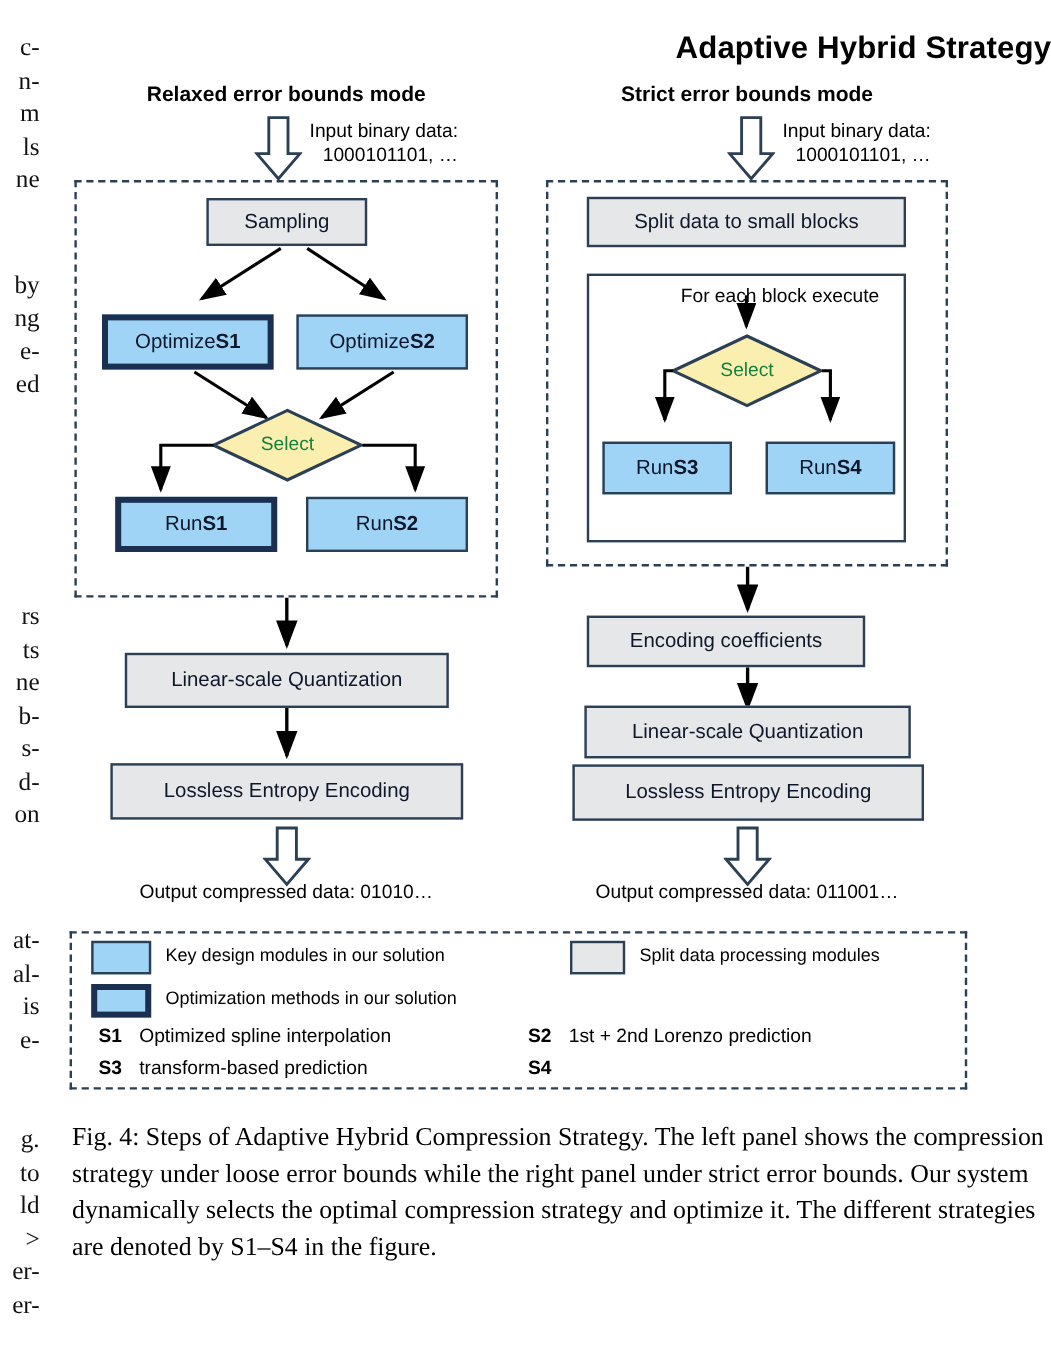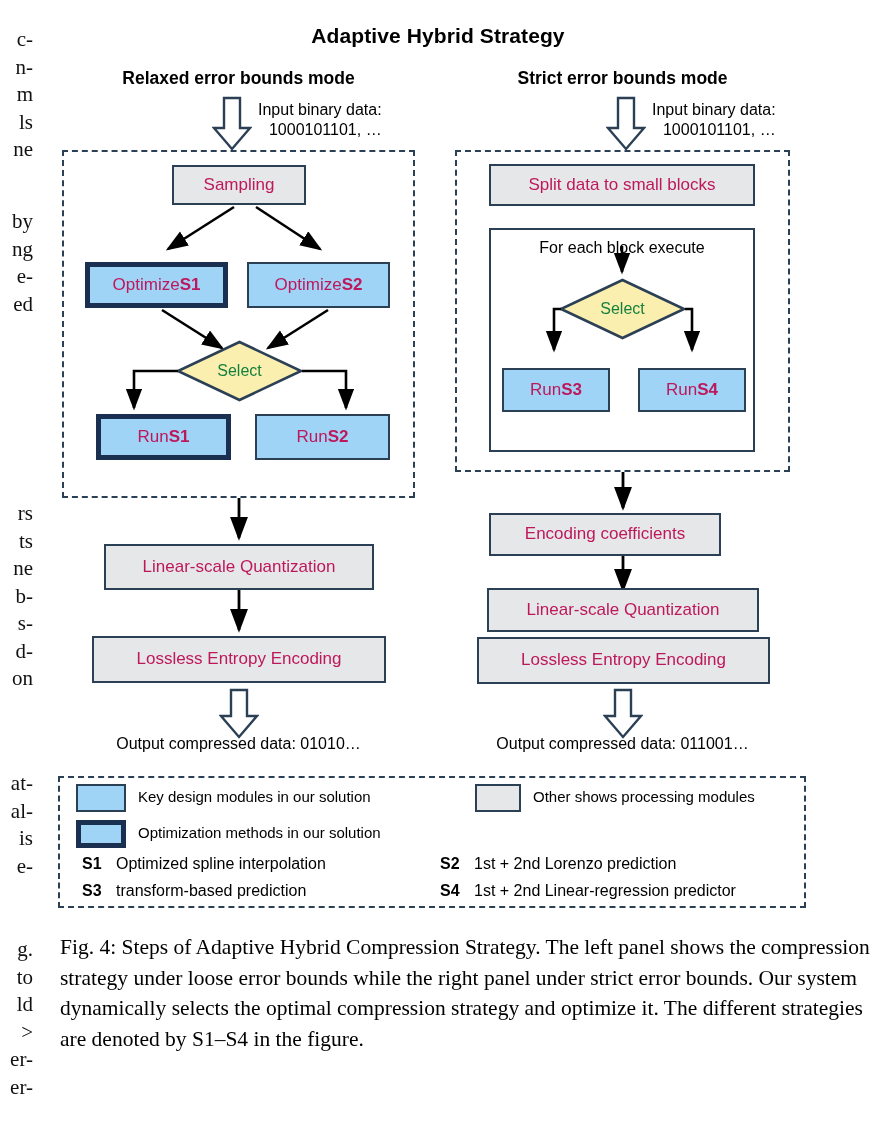--- a/index.html
+++ b/index.html
@@ -23,22 +23,22 @@
     color:#111;
     width:34px;
     left:-1px;
   }
   .margin-col div{white-space:nowrap;}
 
   
   .fig-title{
     position:absolute;
     left:0;top:24px;width:876px;
-    text-align:center;
-    font-size:21px;font-weight:bold;
+    text-align:right;
+    font-size:26px;font-weight:bold;
     letter-spacing:.1px;
   }
   .panel-title{
     position:absolute;
     font-size:17.5px;font-weight:bold;
     text-align:center;
     white-space:nowrap;
   }
 
   
@@ -56,21 +56,21 @@
     background:#fff;
     box-sizing:border-box;
   }
 
   
   .node{
     position:absolute;
     box-sizing:border-box;
     display:flex;align-items:center;justify-content:center;
     font-size:17px;
-    color:#be185d;
+    color:#0f172a;
     line-height:1.1;
     white-space:nowrap;
   }
   .node.grey{background:#e6e7e8;border:2.2px solid #2b3f55;}
   .node.blue{background:#9fd4f6;border:2.2px solid #2b3f55;}
   .node.blue-thick{background:#9fd4f6;border:5px solid #1b3050;}
 
   .node b{font-weight:bold;}
 
   
@@ -136,21 +136,21 @@
 <div class="page">
 
   <div class="margin-col" style="top:26px;">
     <div>c-</div>
     <div>n-</div>
     <div>m</div>
     <div>ls</div>
     <div>ne</div>
   </div>
 
-  <div class="margin-col" style="top:208px;">
+  <div class="margin-col" style="top:224px;">
     <div>by</div>
     <div>ng</div>
     <div>e-</div>
     <div>ed</div>
   </div>
 
   <div class="margin-col" style="top:500px;">
     <div>rs</div>
     <div>ts</div>
     <div>ne</div>
@@ -265,21 +265,21 @@
   </svg>
 
   <div class="lbl" style="left:62px;top:734px;width:353px;text-align:center;">Output compressed data: 01010…</div>
 
   <div class="dashed-panel" style="left:455px;top:150px;width:335px;height:322px;"></div>
 
   <div class="node grey" style="left:489px;top:164px;width:266px;height:42px;">Split data to small blocks</div>
 
   <div class="inner-box" style="left:489px;top:228px;width:266px;height:224px;"></div>
 
-  <div class="lbl" style="left:489px;top:238px;width:266px;text-align:center;">For each block execute</div>
+  <div class="lbl" style="left:489px;top:238px;width:266px;text-align:center;padding-left:28px;">For each block execute</div>
 
   <svg class="conn" style="left:612px;top:240px;" width="22" height="40">
     <line x1="10" y1="6" x2="10" y2="32" stroke="#000" stroke-width="2.6" marker-end="url(#ah)"></line>
   </svg>
 
   <div class="diamond" style="left:559px;top:278px;width:127px;height:62px;">
     <svg class="dshape" viewBox="0 0 127 62" preserveAspectRatio="none">
       <polygon points="63.5,2 125,31 63.5,60 2,31" fill="#faefaf" stroke="#2b3f55" stroke-width="2.6"></polygon>
     </svg>
     <span class="dlabel">Select</span>
@@ -319,32 +319,31 @@
   </svg>
 
   <div class="lbl" style="left:455px;top:734px;width:335px;text-align:center;">Output compressed data: 011001…</div>
 
   <div class="legend" style="left:58px;top:776px;width:748px;height:132px;"></div>
 
   <div class="swatch blue" style="left:76px;top:784px;width:50px;height:28px;"></div>
   <div class="legend-text" style="left:138px;top:788px;">Key design modules in our solution</div>
 
   <div class="swatch grey" style="left:475px;top:784px;width:46px;height:28px;"></div>
-  <div class="legend-text" style="left:533px;top:788px;">Other shows processing modules</div>
+  <div class="legend-text" style="left:533px;top:788px;">Split data processing modules</div>
 
   <div class="swatch blue-thick" style="left:76px;top:820px;width:50px;height:28px;"></div>
   <div class="legend-text" style="left:138px;top:824px;">Optimization methods in our solution</div>
 
   <div class="legend-key" style="left:82px;top:855px;">S1</div>
   <div class="legend-text" style="left:116px;top:855px;font-size:16px;">Optimized spline interpolation</div>
 
   <div class="legend-key" style="left:440px;top:855px;">S2</div>
   <div class="legend-text" style="left:474px;top:855px;font-size:16px;">1st + 2nd Lorenzo prediction</div>
 
   <div class="legend-key" style="left:82px;top:882px;">S3</div>
   <div class="legend-text" style="left:116px;top:882px;font-size:16px;">transform-based prediction</div>
 
   <div class="legend-key" style="left:440px;top:882px;">S4</div>
-  <div class="legend-text" style="left:474px;top:882px;font-size:16px;">1st + 2nd Linear-regression predictor</div>
 
   <div class="caption">Fig. 4: Steps of Adaptive Hybrid Compression Strategy. The left panel shows the compression strategy under loose error bounds while the right panel under strict error bounds. Our system dynamically selects the optimal compression strategy and optimize it. The different strategies are denoted by S1–S4 in the figure.</div>
 
 </div>
 
 </body></html>

